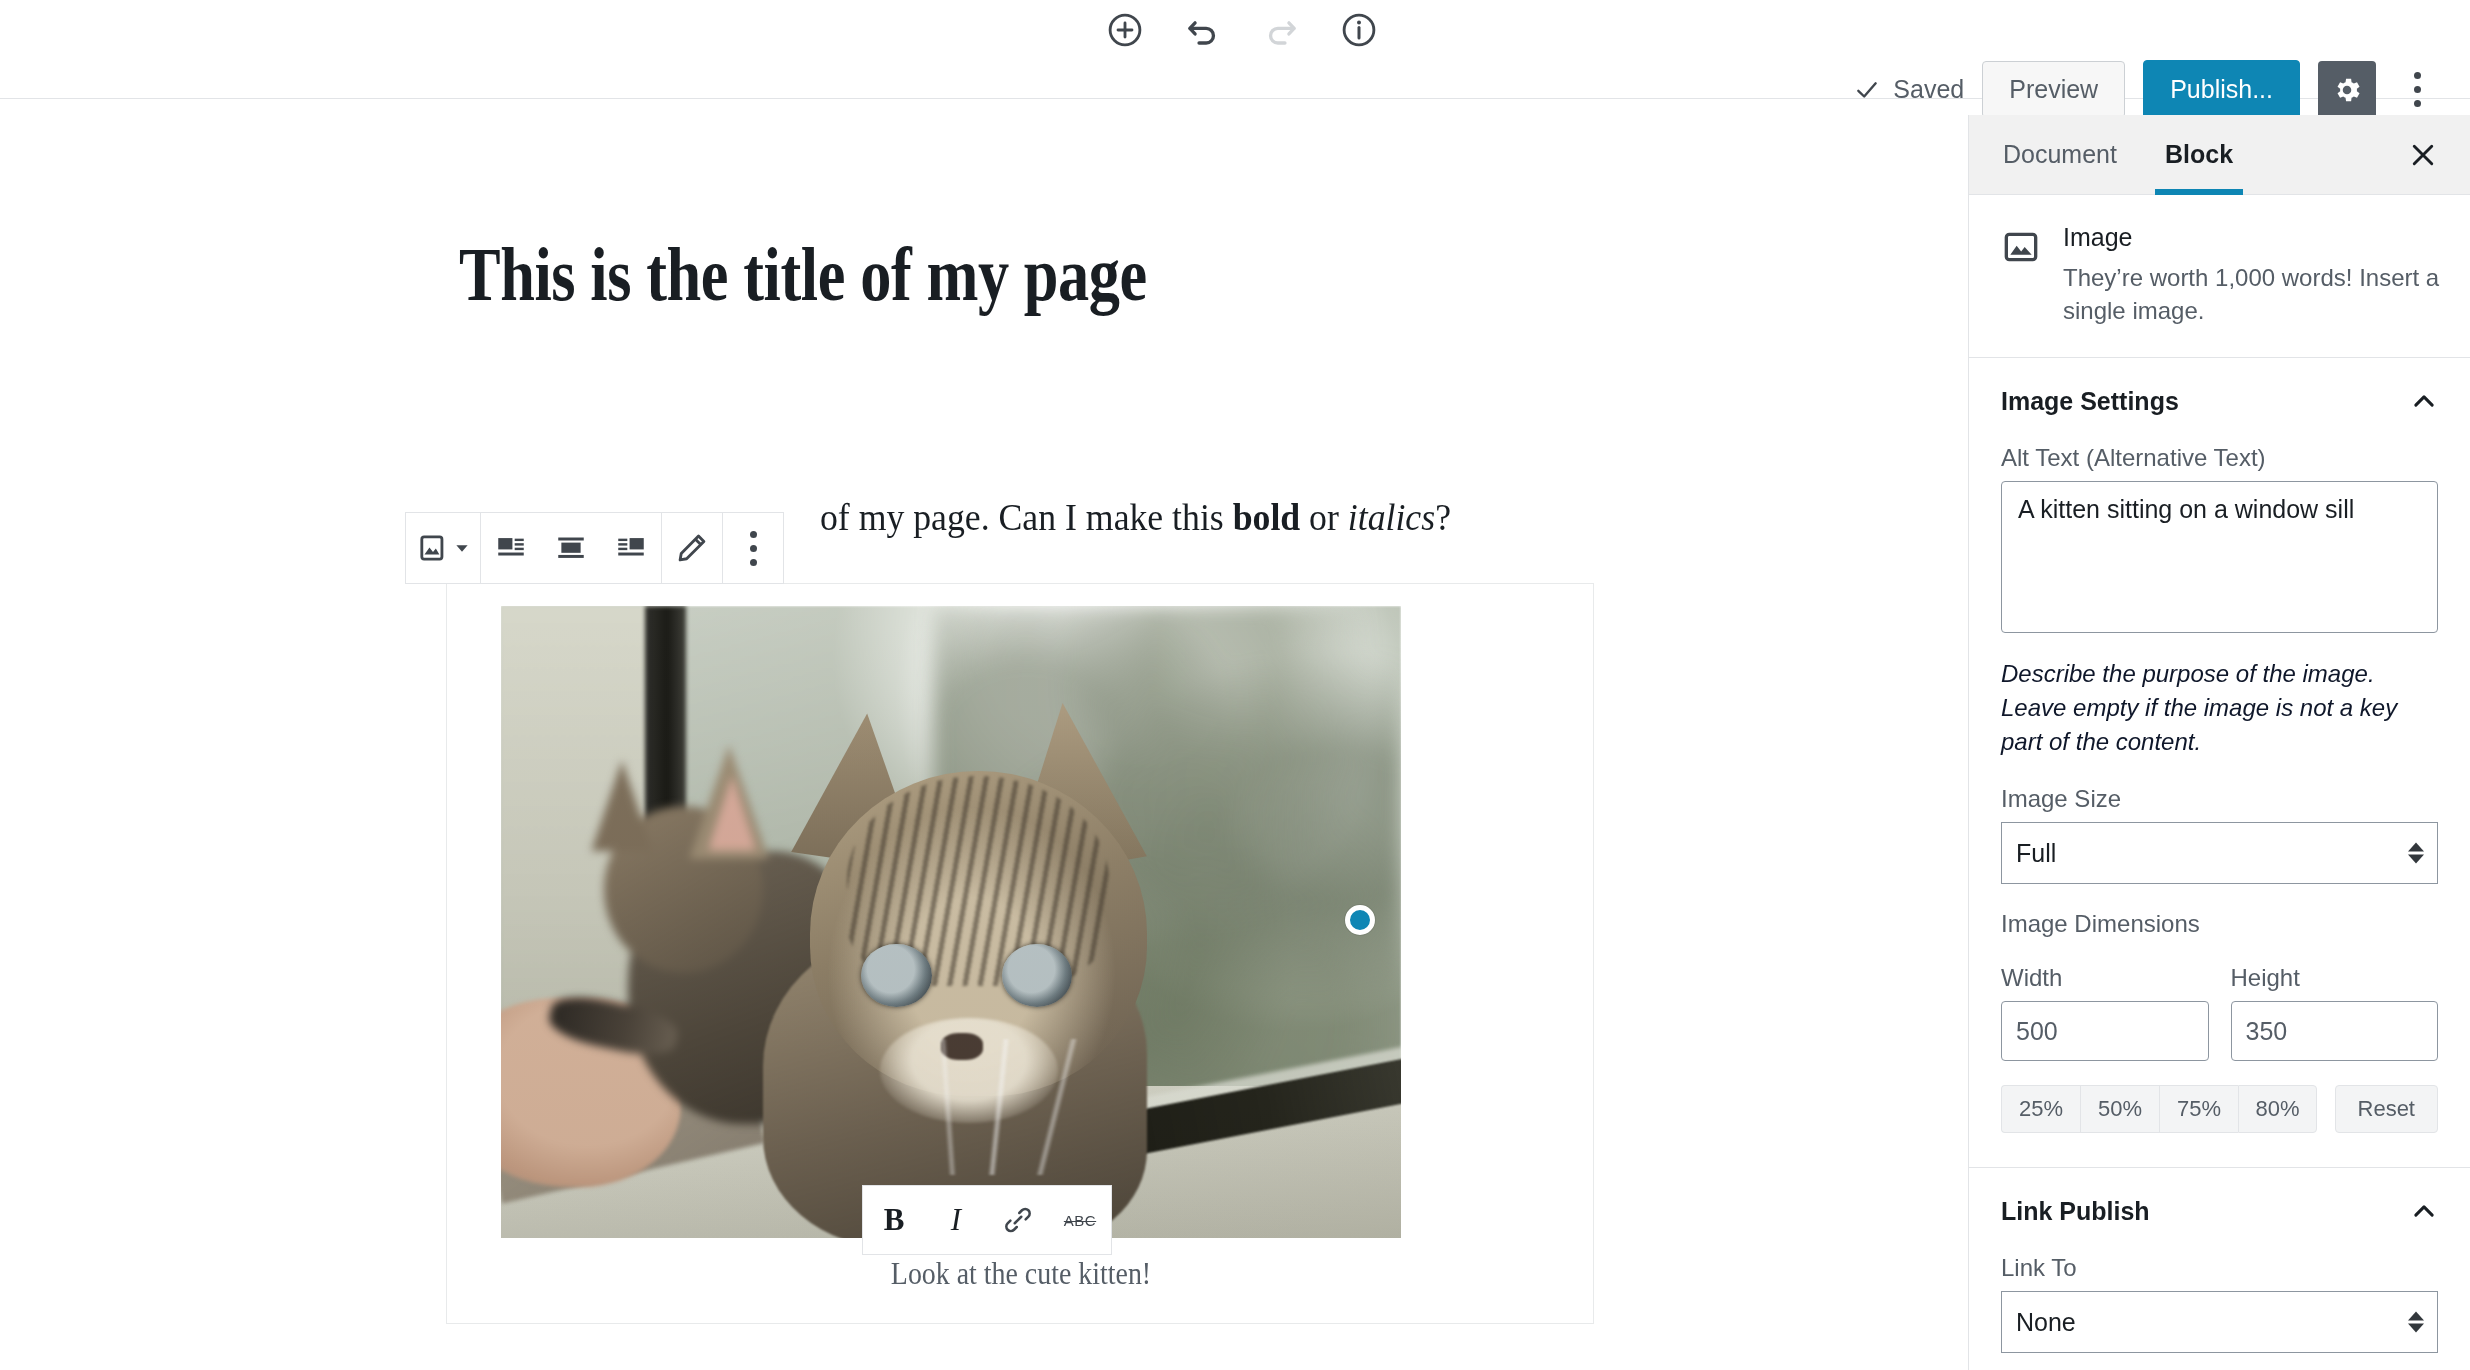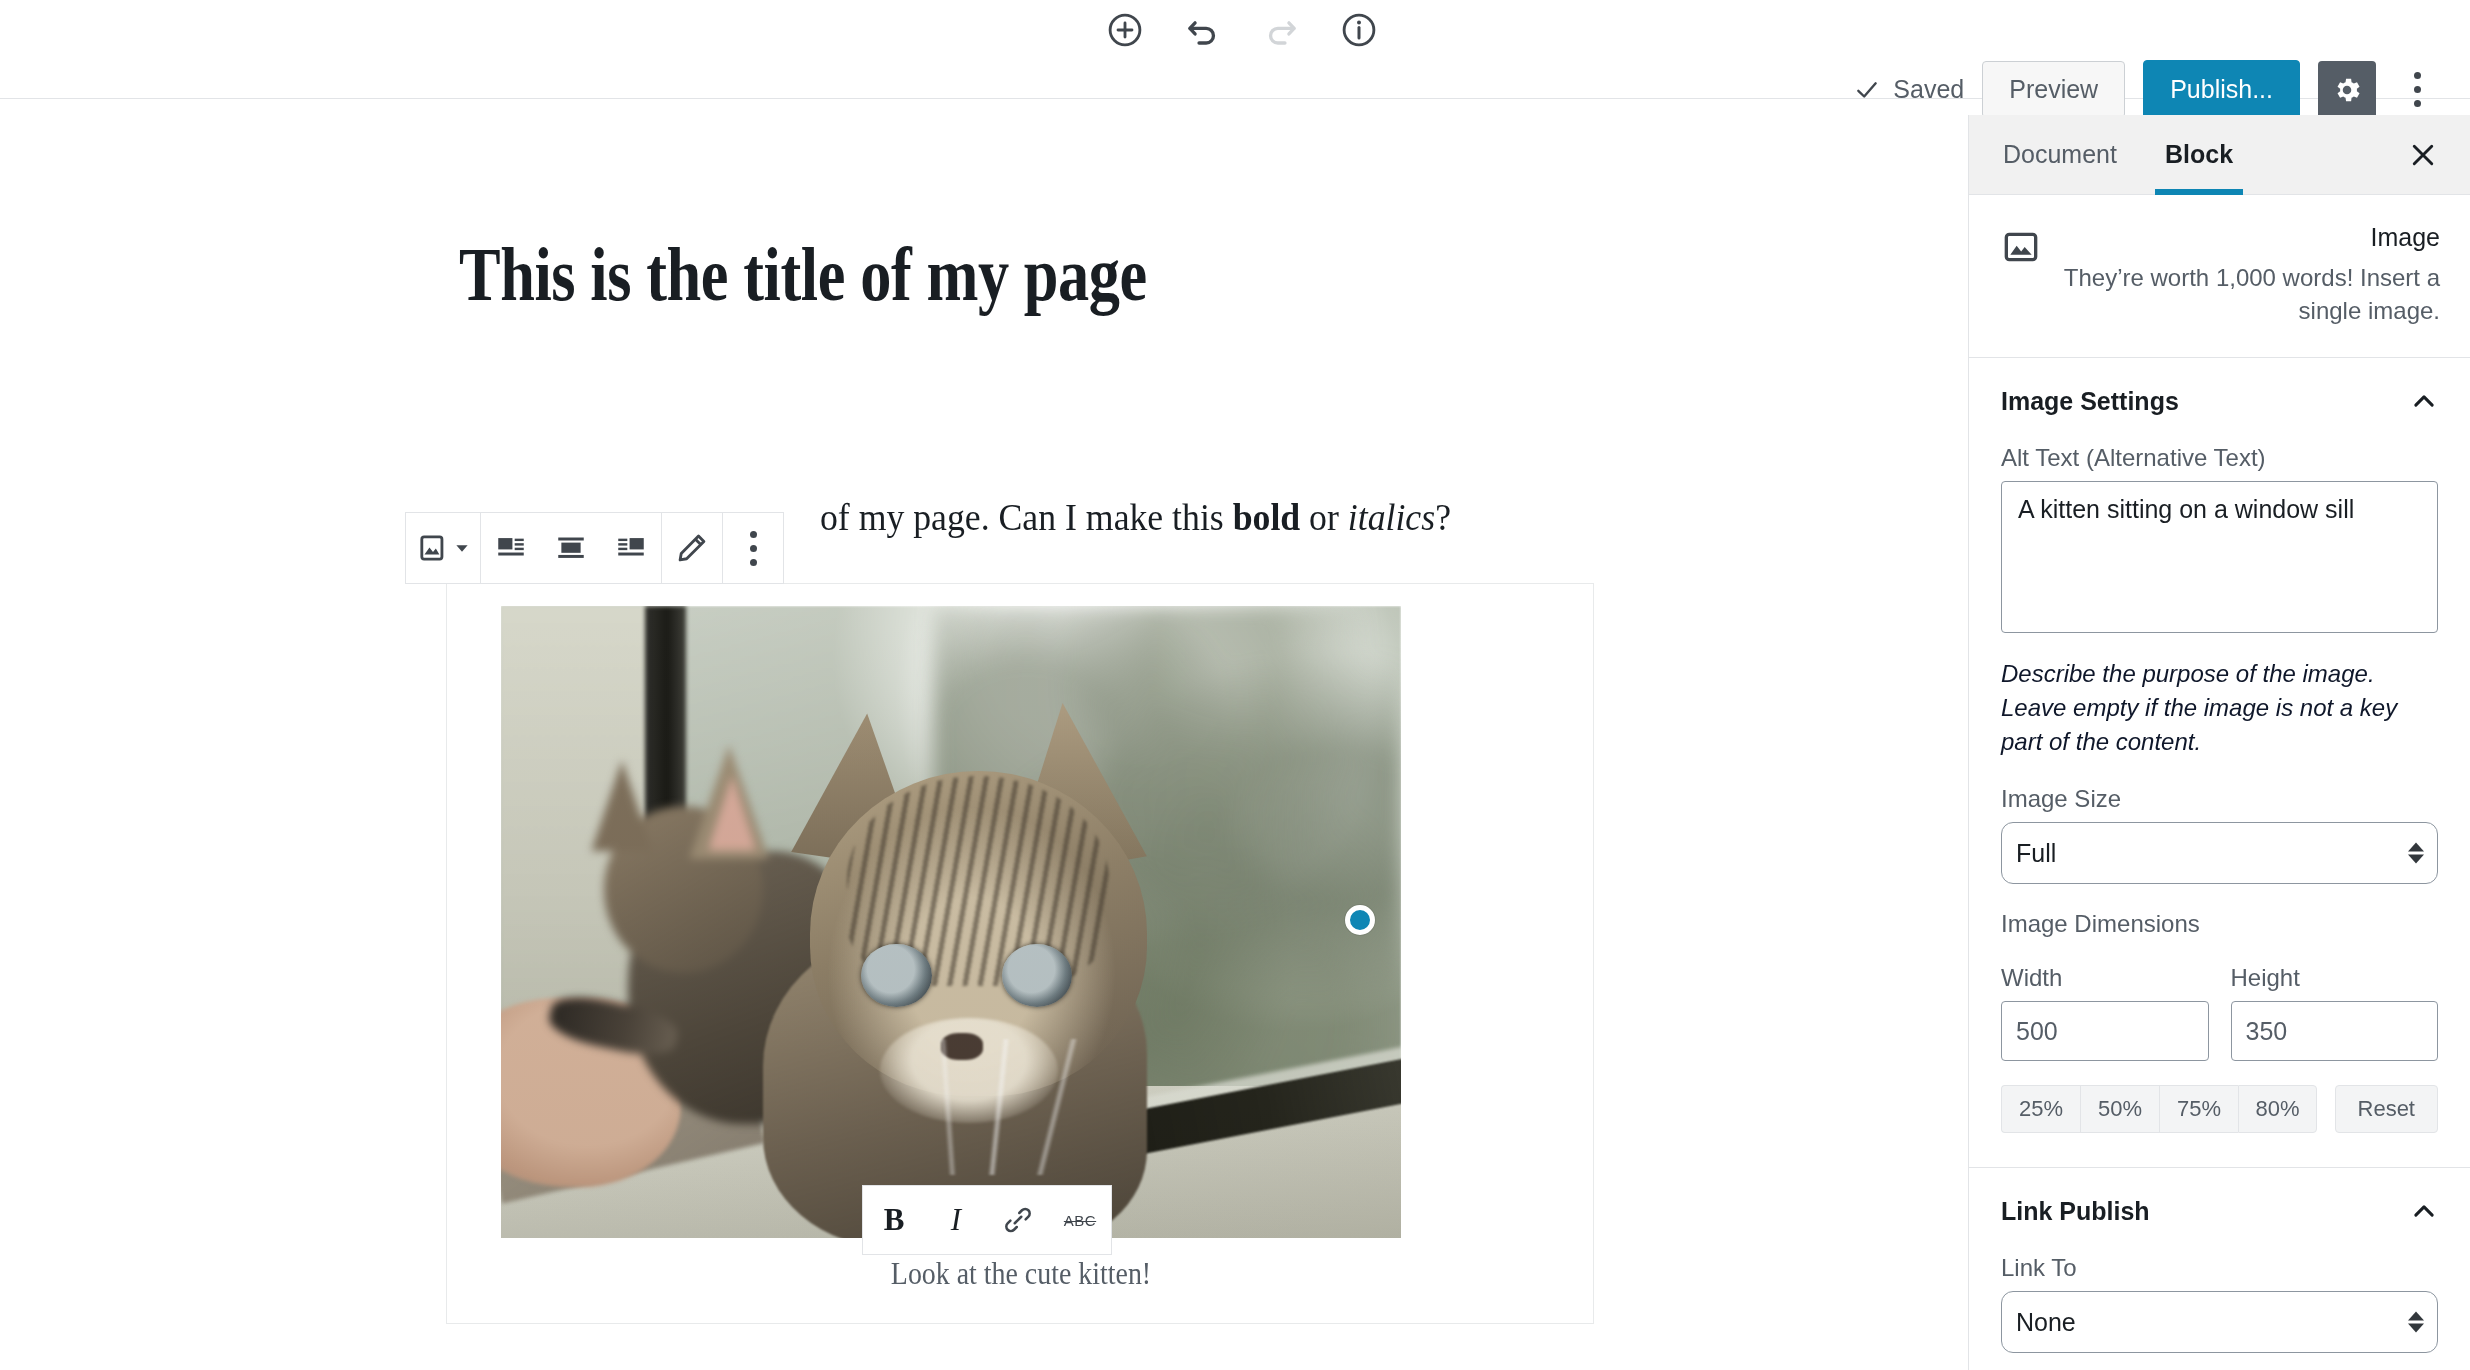--- a/index.html
+++ b/index.html
@@ -155,21 +155,20 @@
   }
   .tab-close {
     position: absolute; right: 22px; top: 50%; transform: translateY(-50%);
     width: 50px; height: 50px; background: transparent; border: none;
     display: flex; align-items: center; justify-content: center; cursor: pointer;
   }
 
   .block-card {
     display: flex; gap: 22px; padding: 28px 30px 30px 32px;
     border-bottom: 1px solid #e2e4e7;
-    text-align: right;
   }
   .block-card-title { font-size: 25px; color: #191e23; margin-bottom: 9px; }
   .block-card-desc { font-size: 24px; color: #555d66; line-height: 1.38; }
 
   .panel { border-bottom: 1px solid #e2e4e7; padding: 0 32px 34px 32px; }
   .panel-head {
     height: 86px; display: flex; align-items: center; justify-content: space-between;
     cursor: pointer; background: transparent; border: none; width: 100%;
     padding: 0; font-family: "Liberation Sans", sans-serif;
   }
@@ -181,21 +180,21 @@
     padding: 13px 16px; font-size: 25px; color: #191e23;
     font-family: "Liberation Sans", sans-serif; background: #fff;
   }
   .help-text {
     font-size: 24px; font-style: italic; color: #0f172a;
     line-height: 1.42; margin: 20px 0 26px 0;
   }
   .sel-wrap { position: relative; width: 100%; }
   .sel {
     width: 100%; height: 62px;
-    border: 1px solid #8d96a0; border-radius: 12px;
+    border: 1px solid #8d96a0; border-radius: 0;
     background: #ffffff; padding: 0 44px 0 14px;
     font-size: 25px; color: #191e23;
     font-family: "Liberation Sans", sans-serif;
     appearance: none; -webkit-appearance: none; cursor: pointer;
   }
   .sel-arrows {
     position: absolute; right: 14px; top: 50%; transform: translateY(-50%);
     display: flex; flex-direction: column; gap: 3px; pointer-events: none;
   }
   .ar-up { width: 0;height: 0;border-left: 8px solid transparent;border-right: 8px solid transparent;border-bottom: 9px solid #32373c; }

